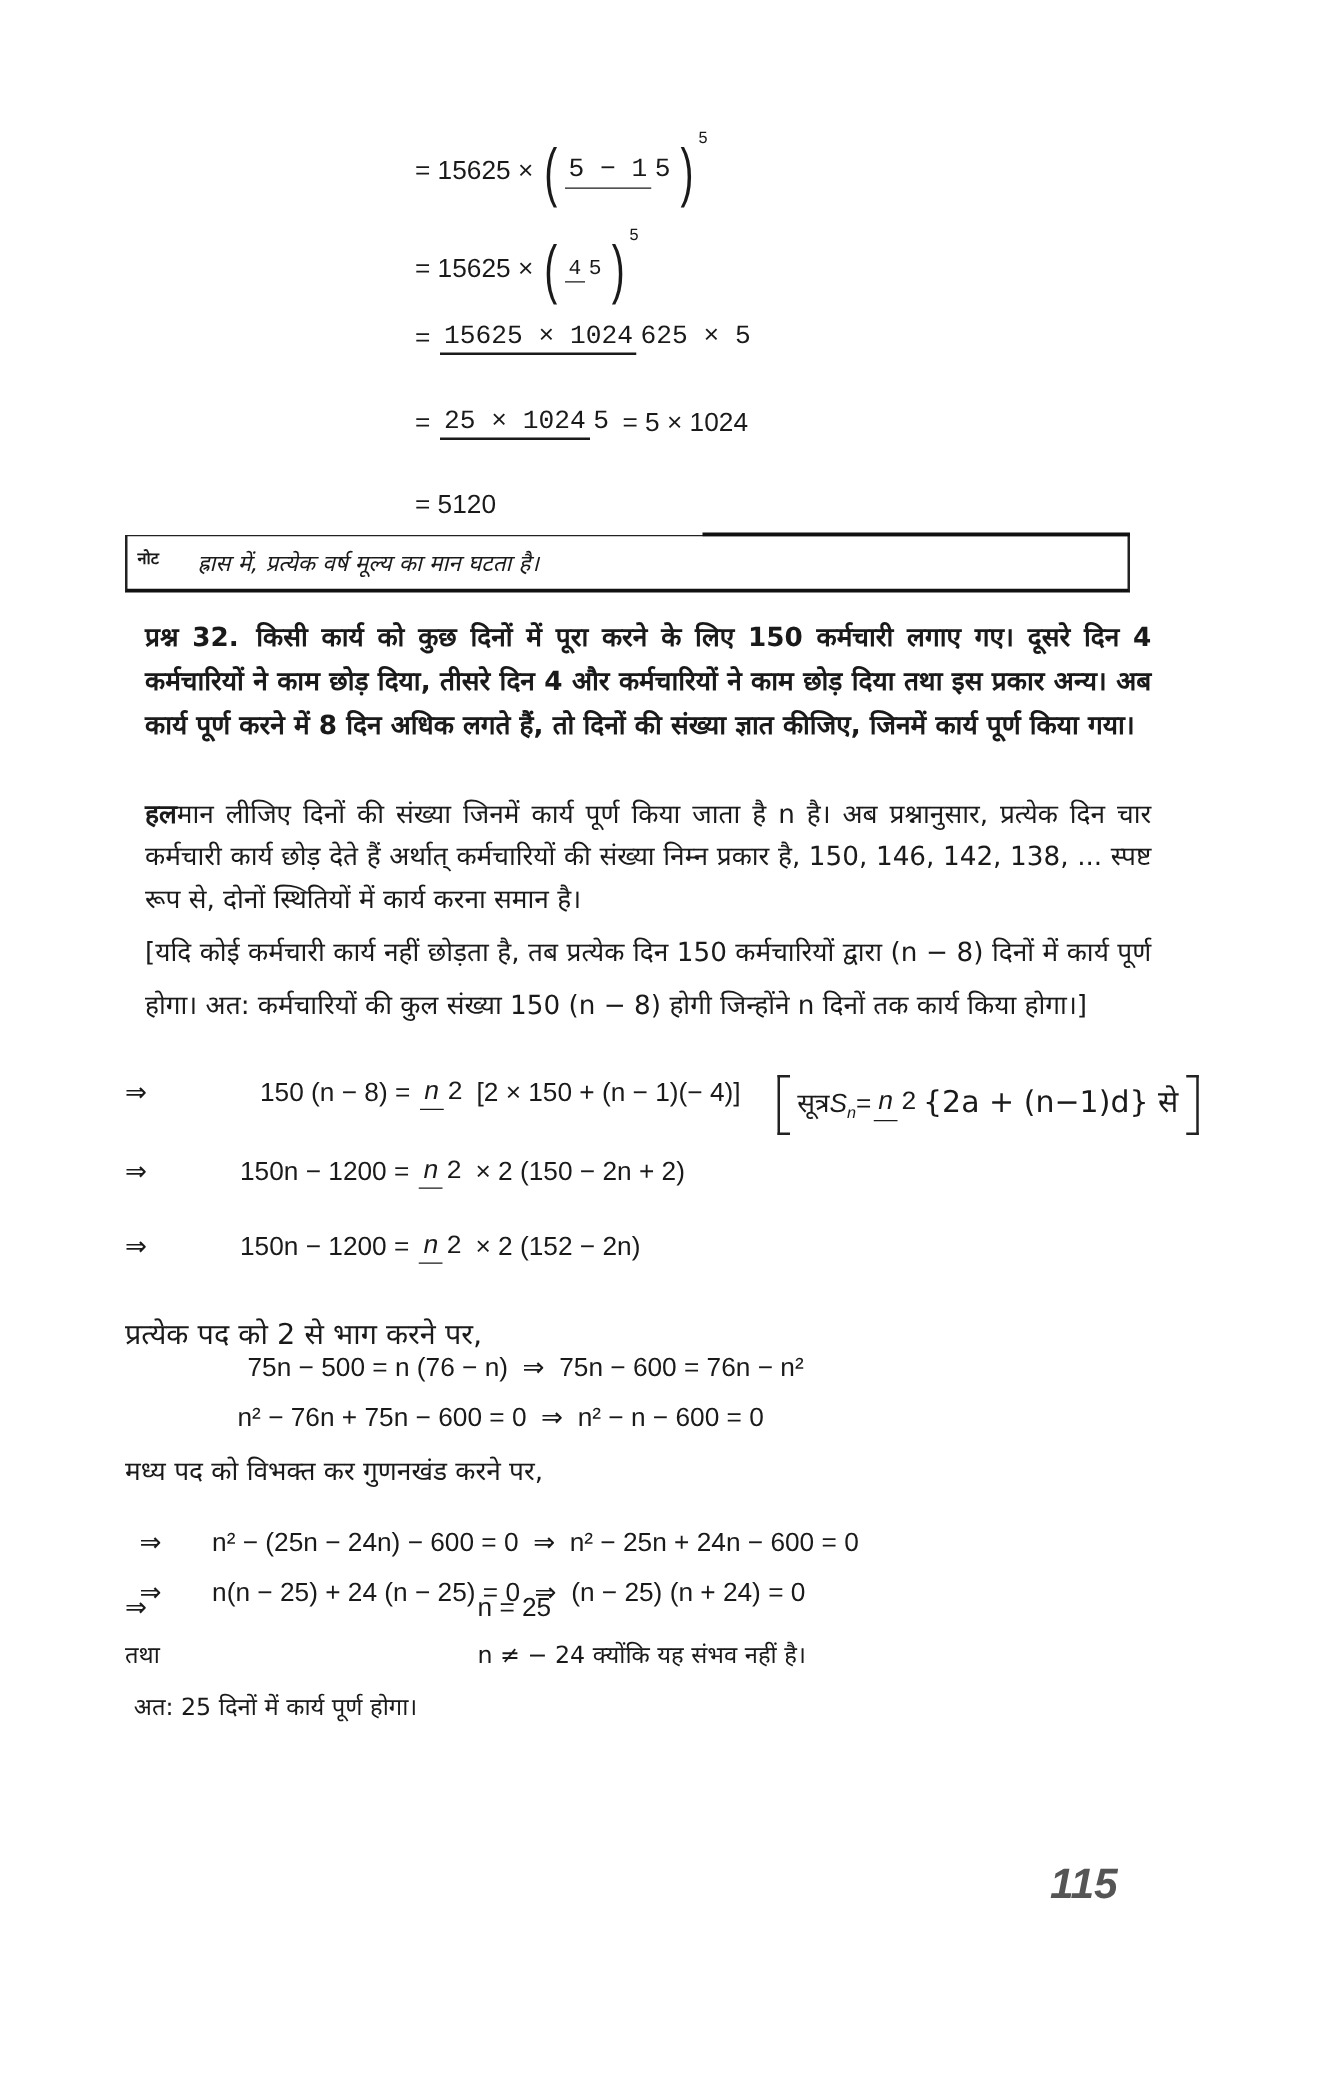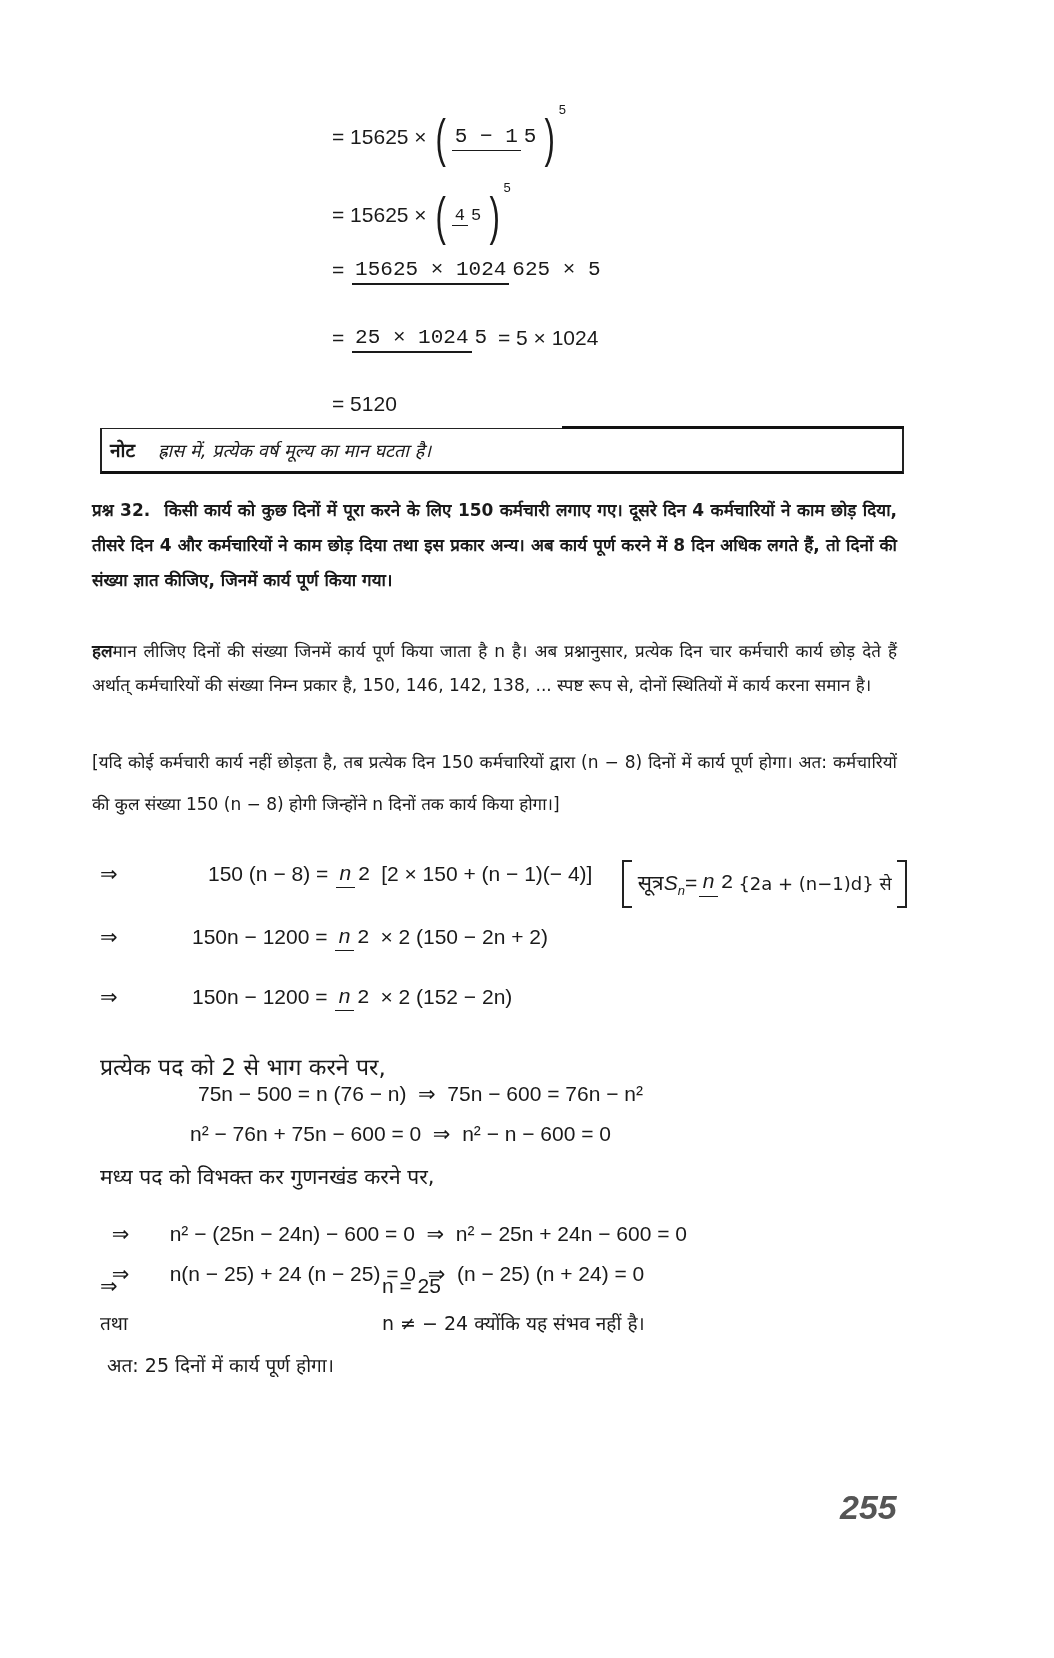--- a/index.html
+++ b/index.html
@@ -12,21 +12,21 @@
   i.v { font-style:italic; }
   .frac { display:inline-flex; flex-direction:row; align-items:flex-start; vertical-align:middle; margin:0 2px;font-family:Liberation Mono, monospace; }
   .frac .num { border-bottom:2px solid #1a1a1a; padding:0 3px; line-height:1.15; }
   .frac .den { padding:0 3px; line-height:1.15; }
   .frac.thin .num { border-bottom-width:1.5px; }
   .paren { display:inline-block; font-size:52px; font-weight:100; vertical-align:middle; line-height:1; transform:scaleX(0.6); }
   sup { font-size:13px; }
   .note-box { position:absolute; left:100px; top:428px; width:800px; height:42px;
               border-top:1.5px solid #222; border-left:2px solid #222; border-right:2px solid #222; border-bottom:3px solid #111; }
   .note-box .thick-top { position:absolute; left:460px; right:-2px; top:-3px; height:3px; background:#111; }
-  .para { position:absolute; left:92px; width:805px; font-size:17px; line-height:35px; text-align:justify; }
+  .para { position:absolute; left:116px; width:805px; font-size:21px; line-height:35px; text-align:justify; }
   .page-num { position:absolute; left:840px; top:1488px; font-size:34px; font-weight:bold; font-style:italic; color:#555; font-family:"Liberation Sans", sans-serif; }
   .bracket-l { display:inline-block; width:8px; height:44px; border:2px solid #222; border-right:none; vertical-align:middle; }
   .bracket-r { display:inline-block; width:8px; height:44px; border:2px solid #222; border-left:none; vertical-align:middle; }
 </style>
 </head>
 <body>
 
 <div class="abs math" style="left:332px; top:112px;">
   <span>= 15625 ×</span>
   <span class="paren">(</span><span class="frac thin">
@@ -57,21 +57,21 @@
       <span class="num">25 × 1024</span>
       <span class="den">5</span>
     </span>
   <span>= 5 × 1024</span>
 </div>
 
 <div class="abs math" style="left:332px; top:392px;">= 5120</div>
 
 <div class="note-box">
   <div class="thick-top"></div>
-  <span class="abs hi bold" style="left:8px; top:8px; font-size:19px;">नोट</span>
+  <span class="abs hi bold" style="left:8px; top:8px; font-size:13px;">नोट</span>
   <span class="abs hi" style="left:56px; top:9px; font-size:18px; font-style:italic;">ह्रास में, प्रत्येक वर्ष मूल्य का मान घटता है।</span>
 </div>
 
 <div class="para hi" style="top:493px; font-weight:bold;">
   <span style="margin-right:14px;">प्रश्न 32.</span><span>किसी कार्य को कुछ दिनों में पूरा करने के लिए 150 कर्मचारी लगाए गए। दूसरे दिन 4 कर्मचारियों ने काम छोड़ दिया, तीसरे दिन 4 और कर्मचारियों ने काम छोड़ दिया तथा इस प्रकार अन्य। अब कार्य पूर्ण करने में 8 दिन अधिक लगते हैं, तो दिनों की संख्या ज्ञात कीजिए, जिनमें कार्य पूर्ण किया गया।</span>
 </div>
 
 <div class="para hi" style="top:634px; line-height:34px;">
   <span style="font-weight:bold; ">हल</span><span>मान लीजिए दिनों की संख्या जिनमें कार्य पूर्ण किया जाता है n है। अब प्रश्नानुसार, प्रत्येक दिन चार कर्मचारी कार्य छोड़ देते हैं अर्थात् कर्मचारियों की संख्या निम्न प्रकार है, 150, 146, 142, 138, ... स्पष्ट रूप से, दोनों स्थितियों में कार्य करना समान है।</span>
 </div>
@@ -85,21 +85,21 @@
       <span class="den">2</span>
     </span>
   <span>[2 × 150 + (n − 1)(− 4)]</span>
 </div>
 
 <div class="abs math" style="left:622px; top:860px;">
   <span class="bracket-l"></span>
   <span class="hi">सूत्र</span><i class="v">S</i><sub style="font-size:13px; font-style:italic;">n</sub><span>=</span><span class="frac thin">
       <span class="num" style="font-style:italic;">n</span>
       <span class="den">2</span>
-    </span><span class="hi" style="font-size:18px;">{2a + (n−1)d} से</span>
+    </span><span class="hi" style="font-size:24px;">{2a + (n−1)d} से</span>
   <span class="bracket-r"></span>
 </div>
 
 <div class="abs math" style="left:100px; top:925px;">
   <span style="display:inline-block; width:92px;">⇒</span><span>150n − 1200 =</span>
   <span class="frac thin">
       <span class="num" style="font-style:italic;">n</span>
       <span class="den">2</span>
     </span>
   <span>× 2 (150 − 2n + 2)</span>
@@ -133,13 +133,13 @@
 <div class="abs math" style="left:100px; top:1274px;">
   <span style="display:inline-block; width:282px;">⇒</span><span>n = 25</span>
 </div>
 
 <div class="abs math" style="left:100px; top:1310px;">
   <span class="hi" style="display:inline-block; width:282px; font-size:19px;">तथा</span><span class="hi" style="font-size:19px;">n ≠ − 24 क्योंकि यह संभव नहीं है।</span>
 </div>
 
 <div class="abs hi" style="left:107px; top:1352px; font-size:19px;">अत: 25 दिनों में कार्य पूर्ण होगा।</div>
 
-<div class="page-num">255</div>
+<div class="page-num">115</div>
 
 </body></html>

